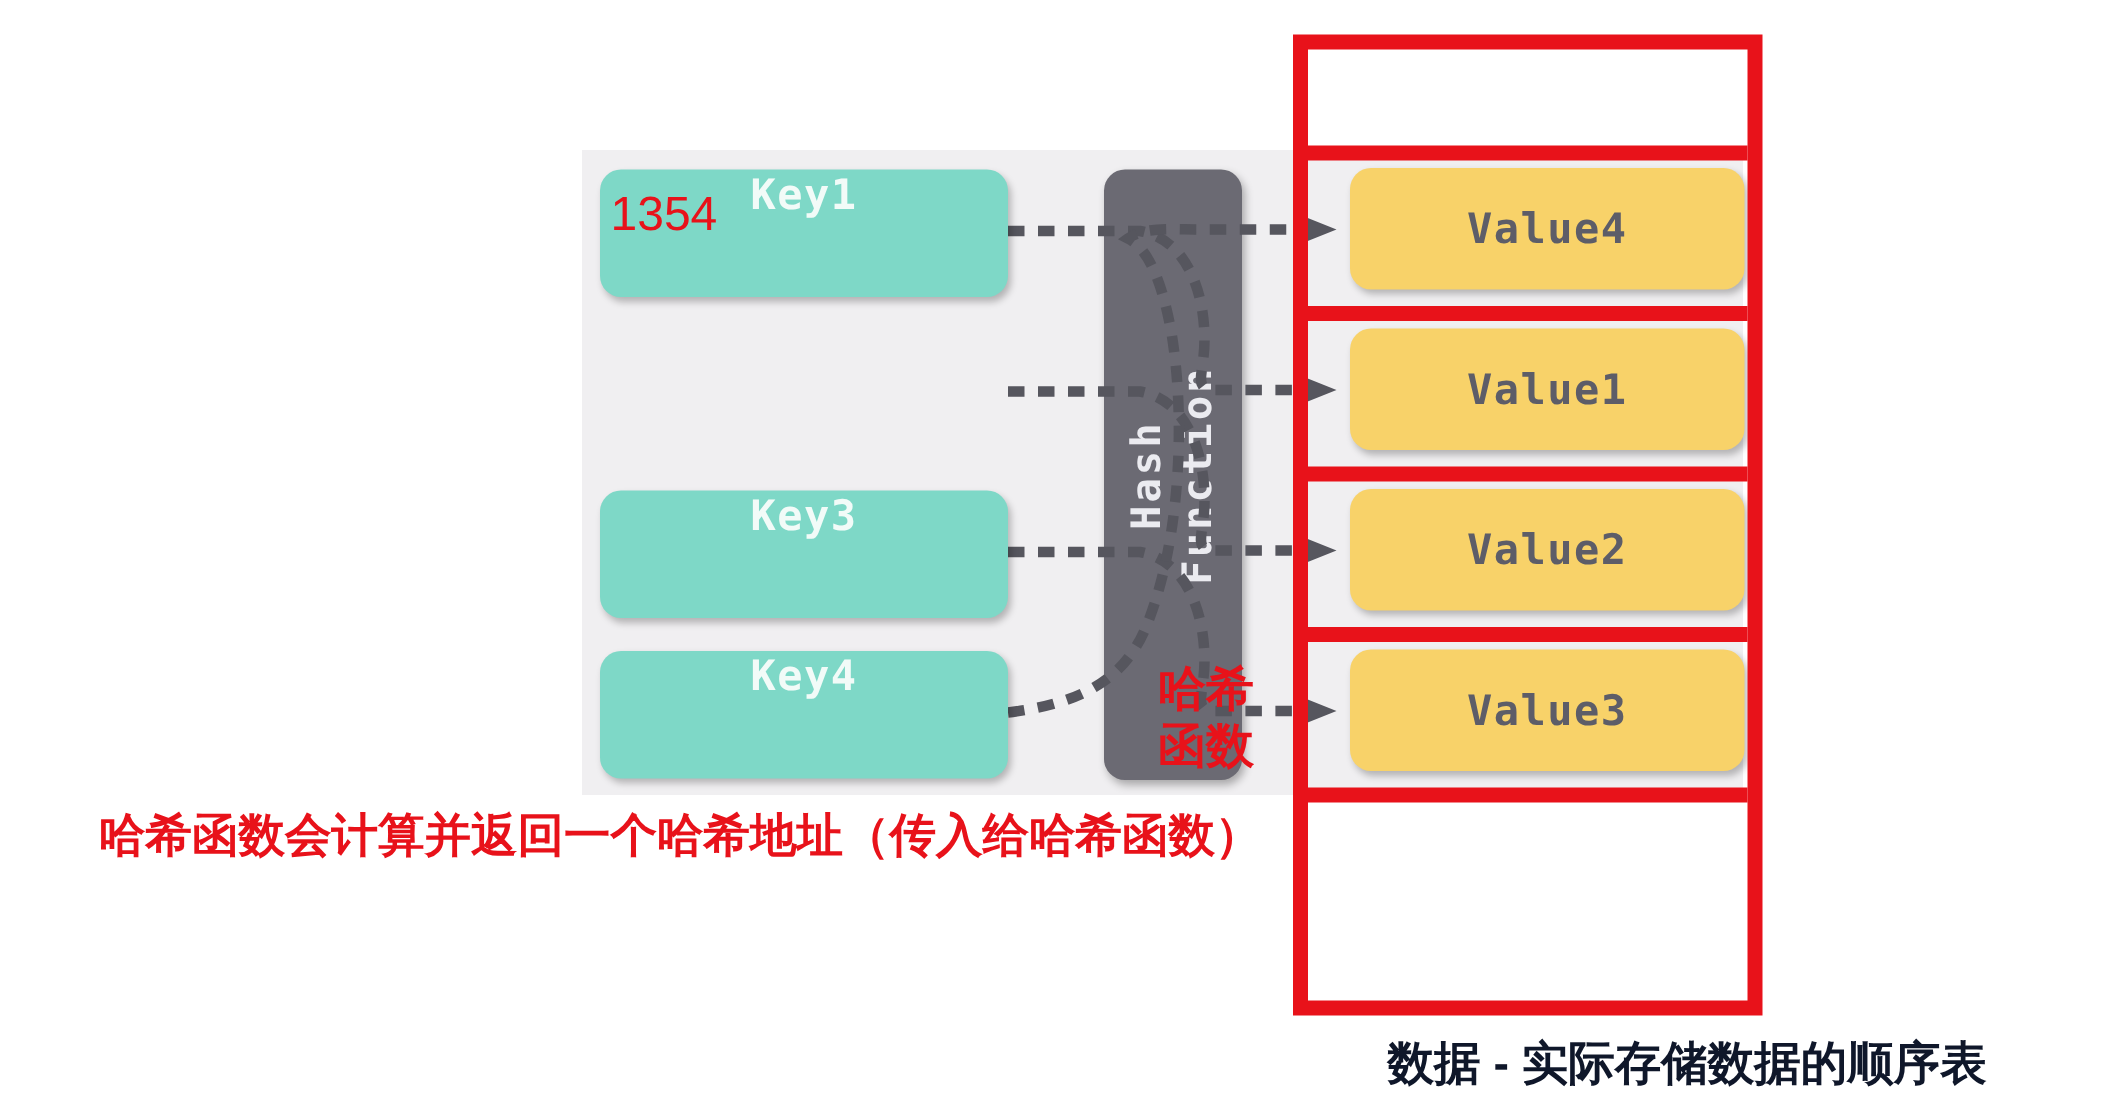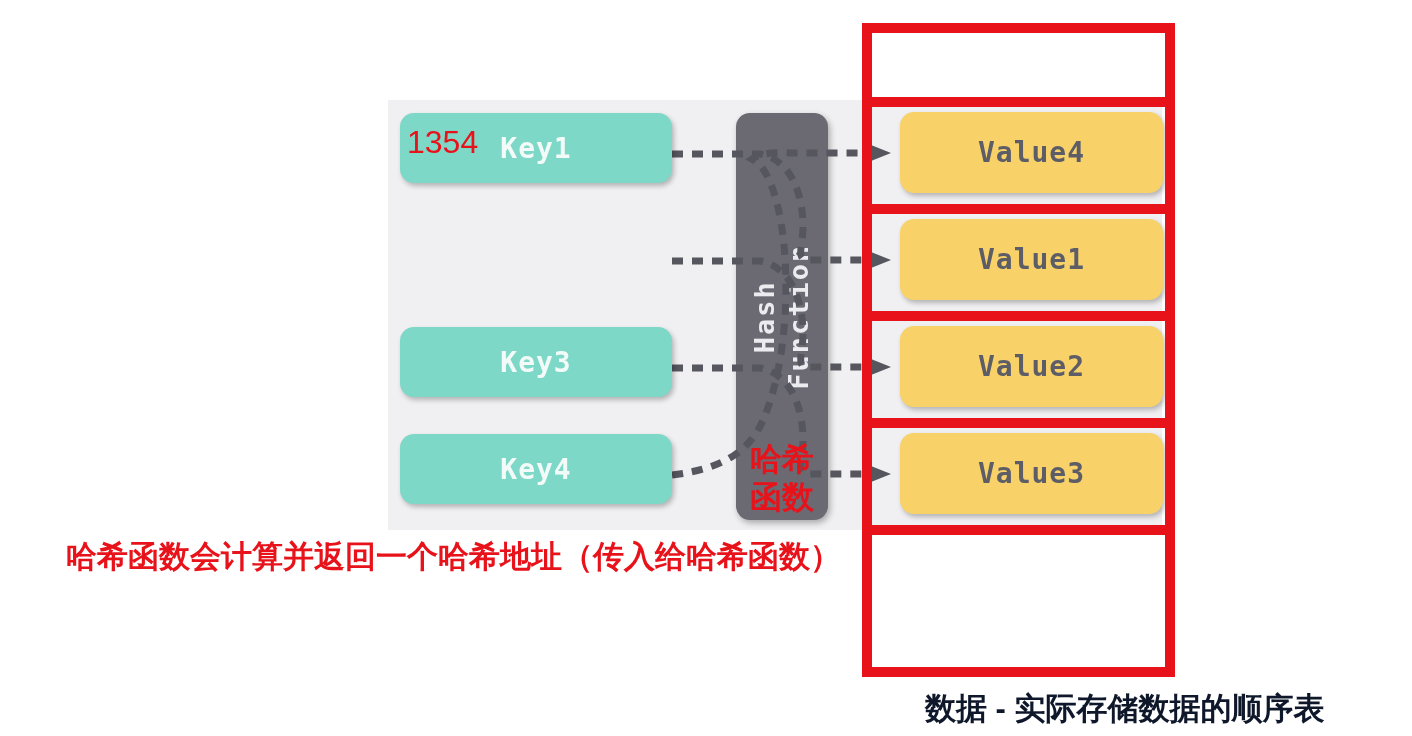--- a/index.html
+++ b/index.html
@@ -13,25 +13,25 @@
   }
   .panel {
     position: absolute;
     left: 388px; top: 100px;
     width: 774px; height: 430px;
     background: #f0eff1;
   }
   .keybox {
     position: absolute;
     left: 400px;
-    width: 272px; height: 70px;
+    width: 272px; height: 85px;
     background: #7ed8c7;
     border-radius: 14px;
     box-shadow: 2px 3px 5px rgba(0,0,0,0.25);
-    display: flex; align-items: center; justify-content: center;
+    display: flex; justify-content: center;
     font-family: "DejaVu Sans Mono", monospace;
     font-weight: 700; font-size: 28px; color: #f2fbf8;
     letter-spacing: 1px;
   }
   .valuebox {
     position: absolute;
     left: 900px;
     width: 263px; height: 81px;
     background: #f8d269;
     border-radius: 14px;
@@ -81,20 +81,21 @@
     z-index: 5;
   }
   .anno-hash-cn {
     position: absolute;
     left: 736px; top: 440px;
     width: 92px;
     text-align: center;
     font-size: 32px; line-height: 38px;
     font-weight: 700; color: #e8121a;
     z-index: 5;
+    padding-left: 22px;
   }
   .notes {
     position: absolute;
     left: 66px; top: 536px;
     font-size: 31px; line-height: 42px;
     font-weight: 700; color: #e8121a;
     z-index: 5;
     white-space: nowrap;
   }
   .caption {

